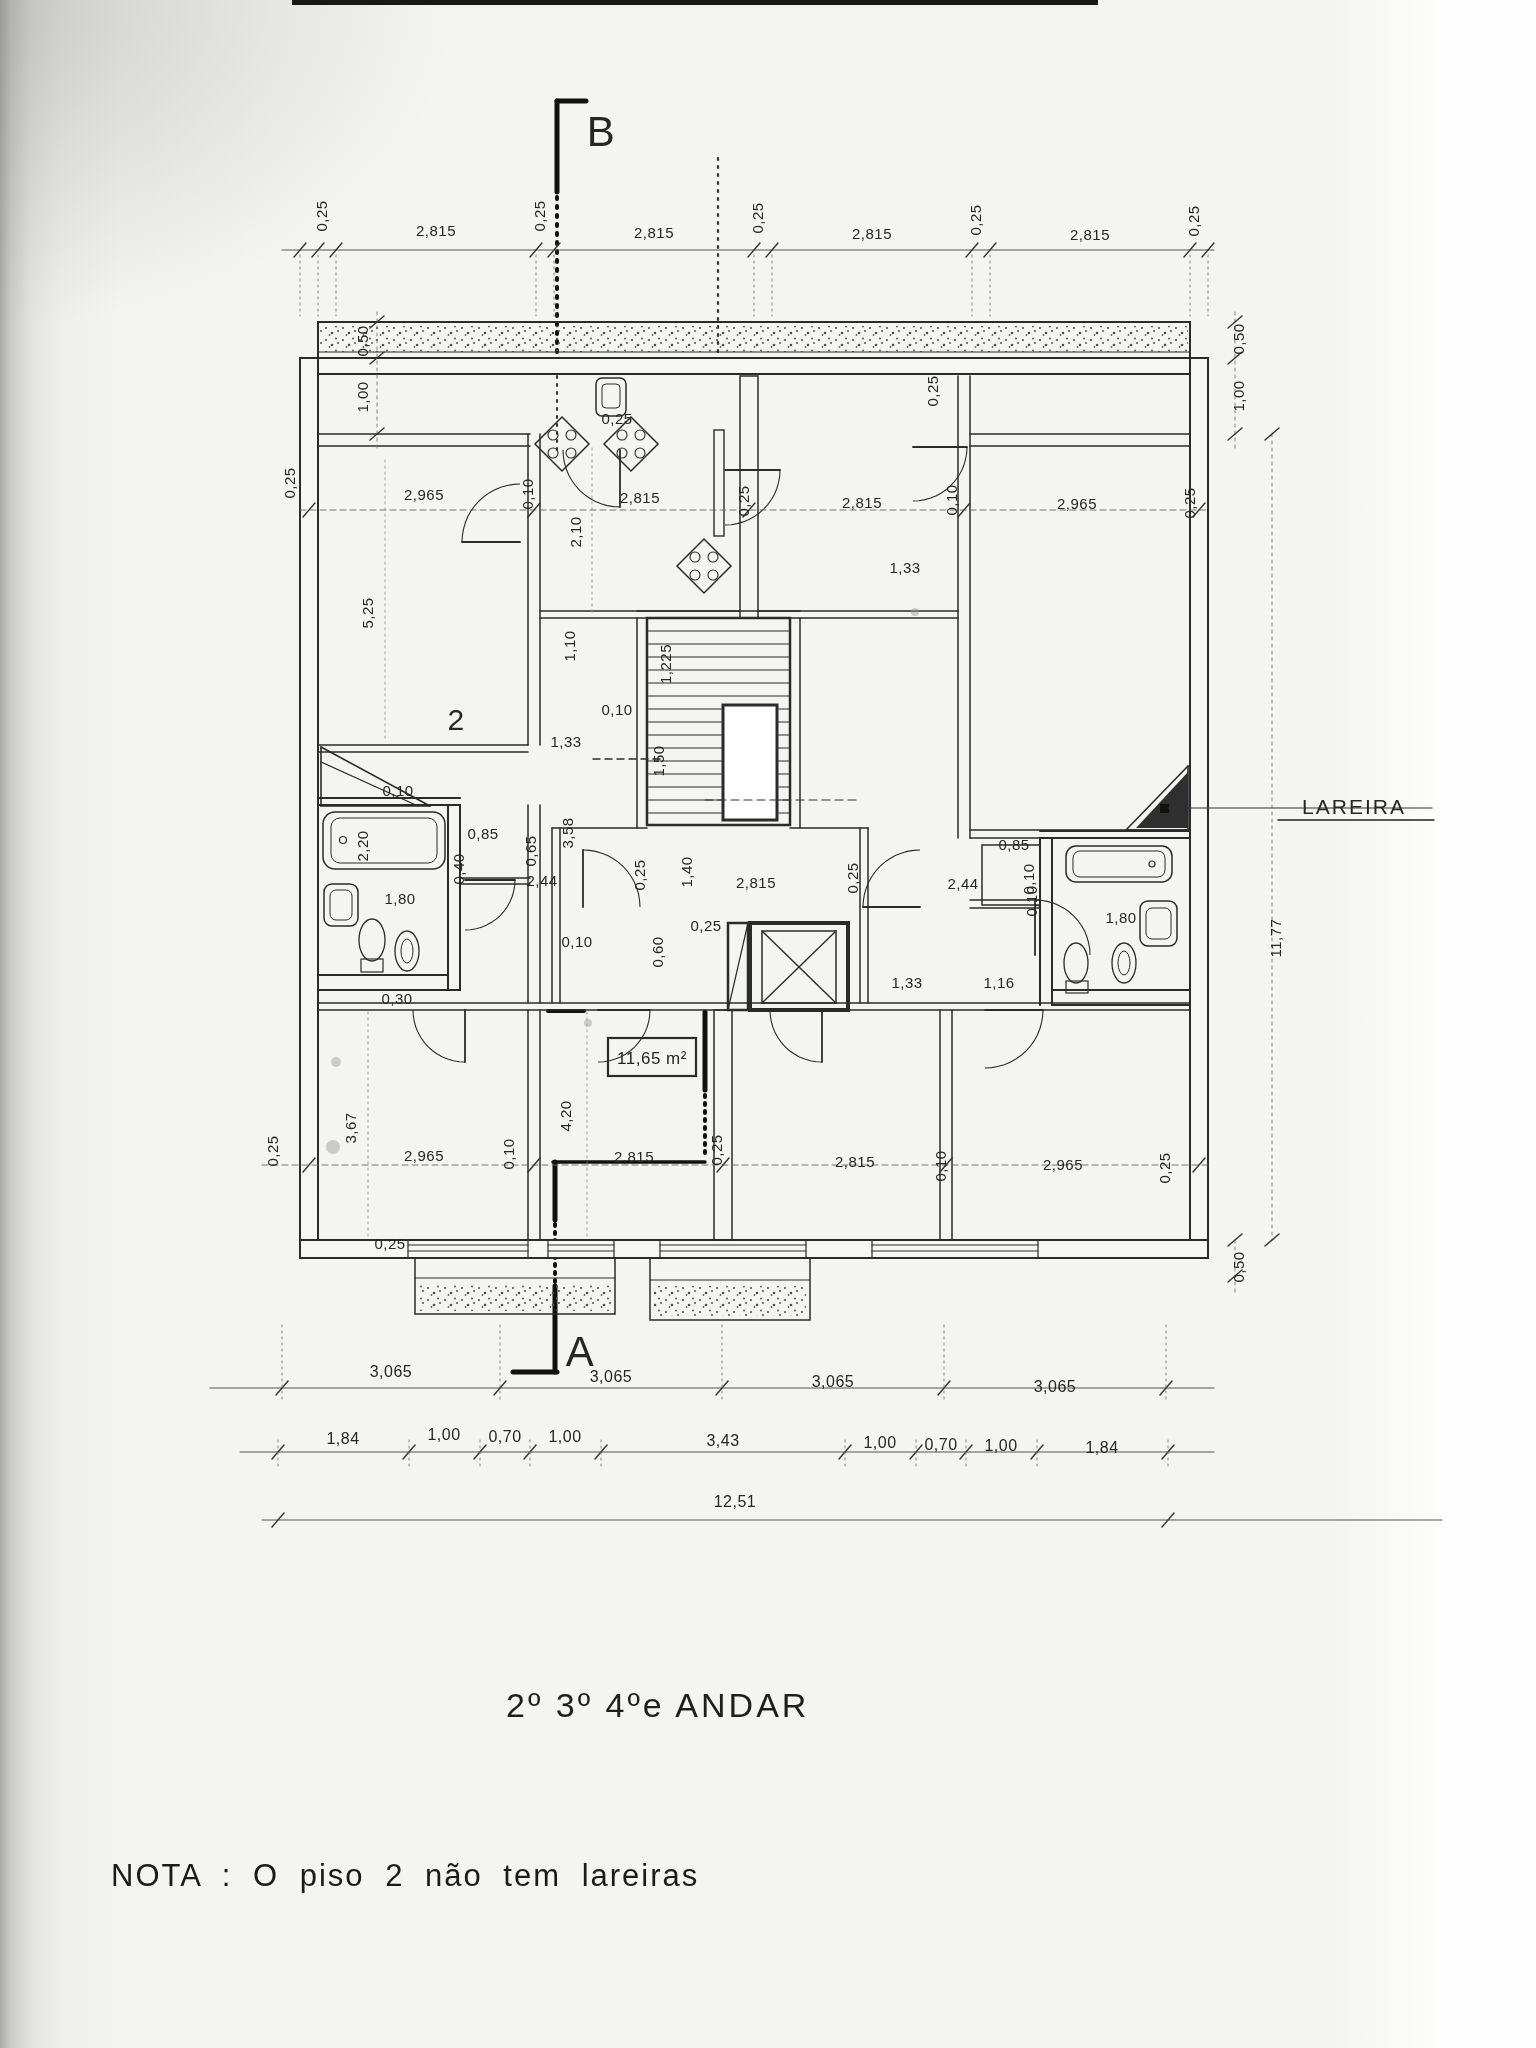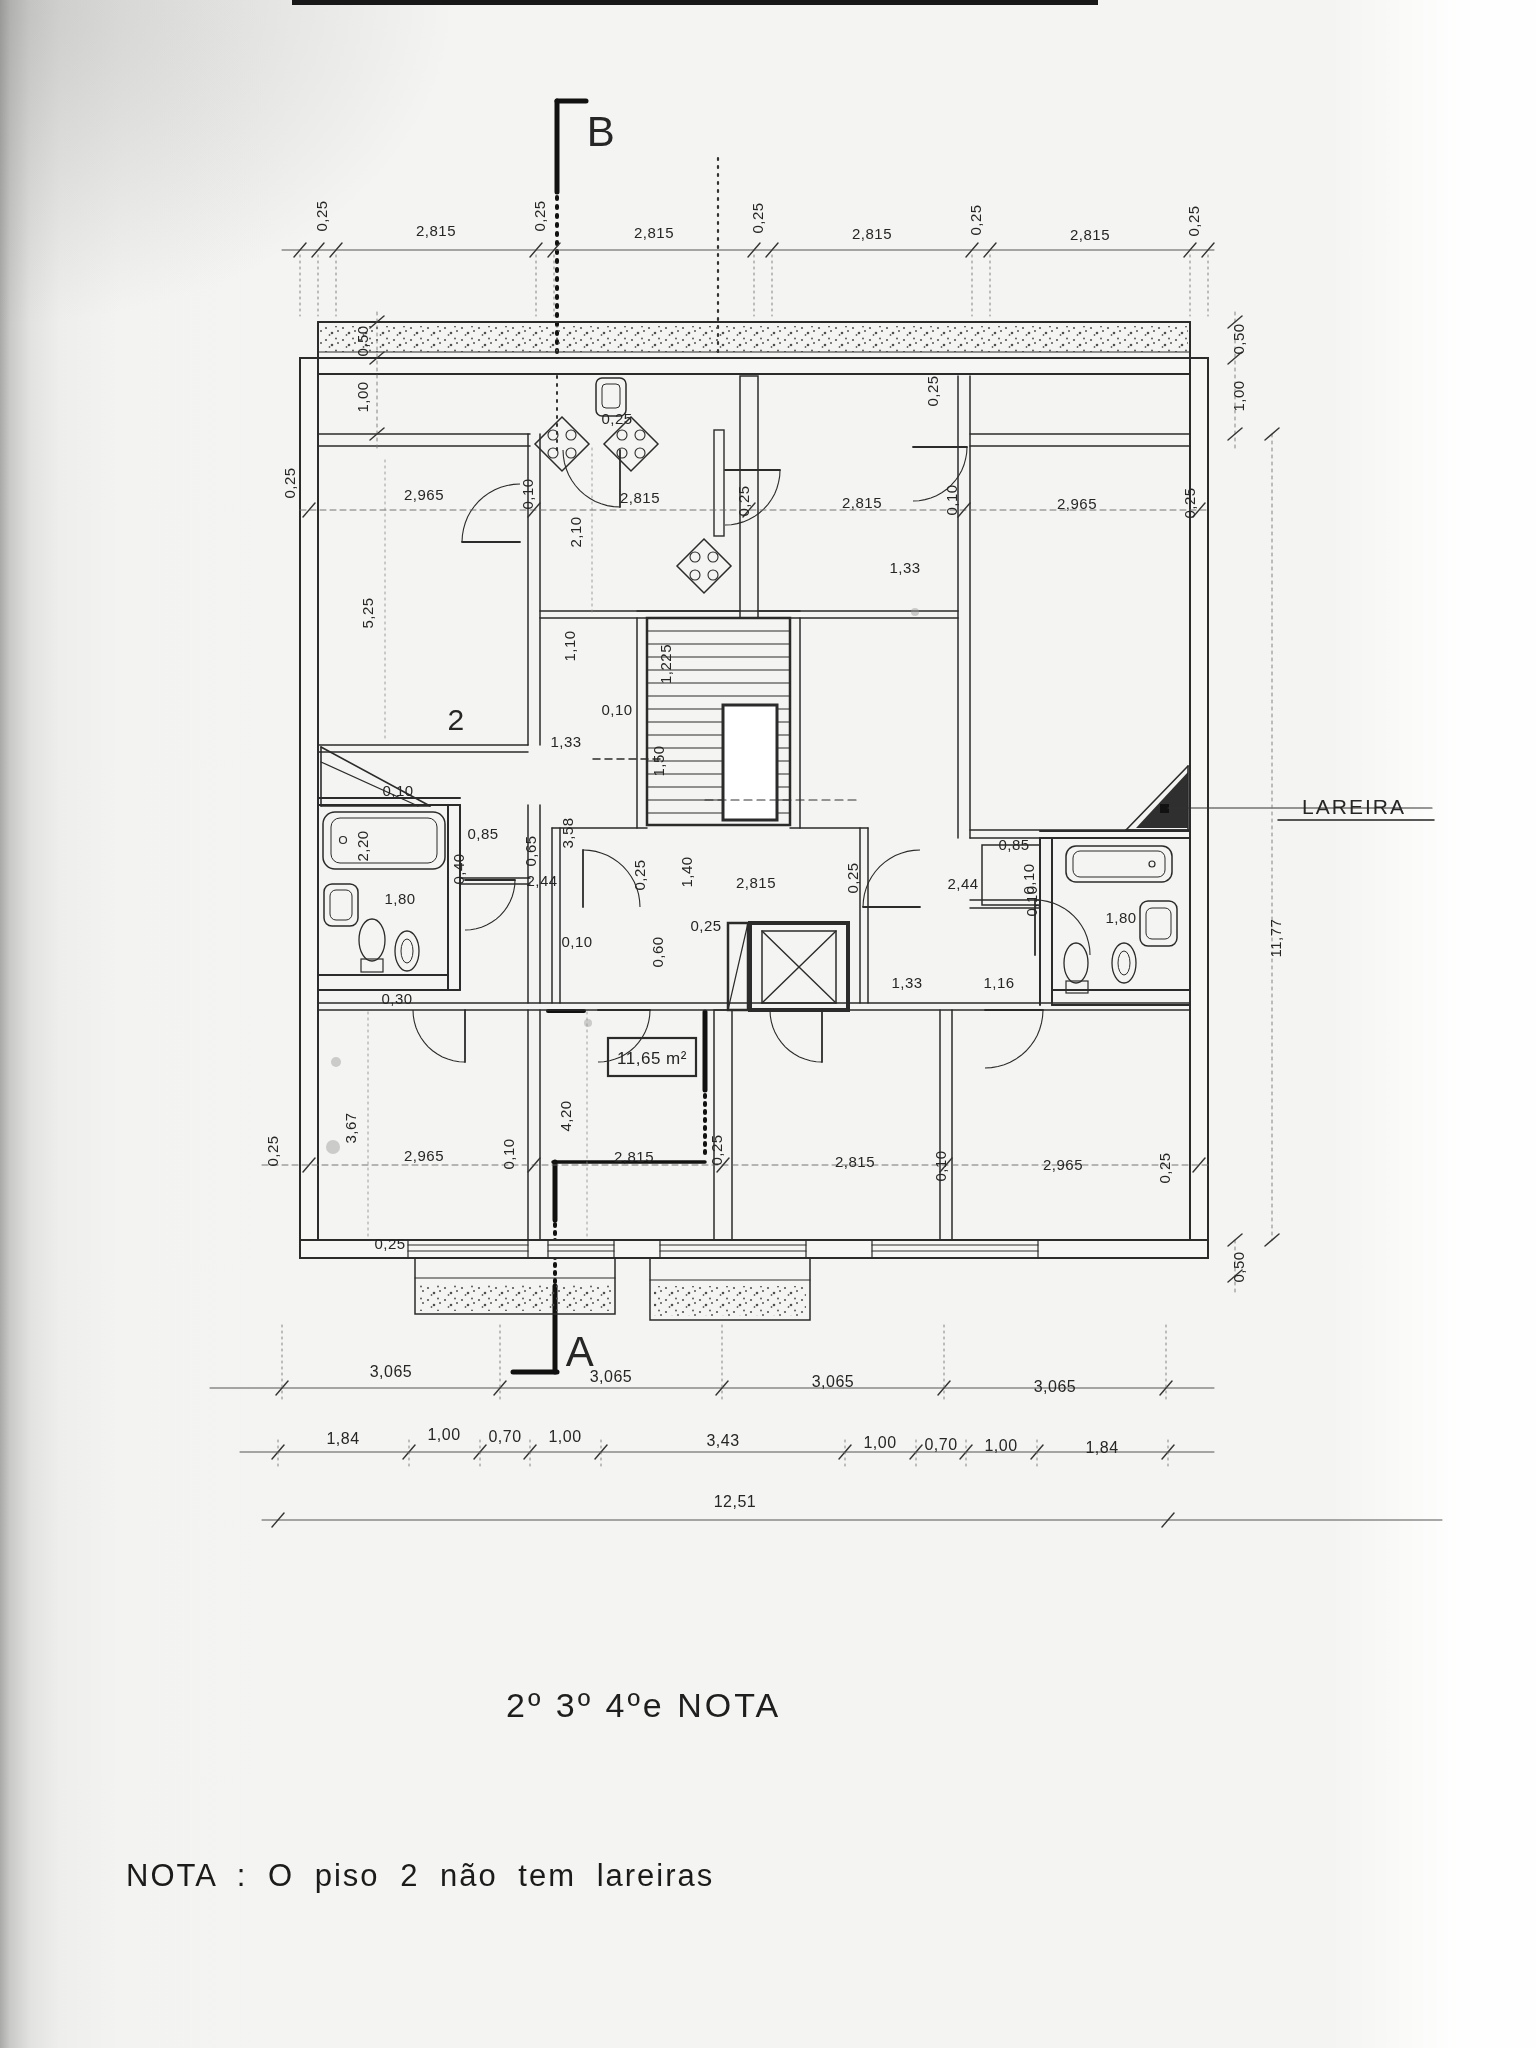--- a/index.html
+++ b/index.html
@@ -6,21 +6,21 @@
   .paper{position:absolute;left:0;top:0;width:1536px;height:2048px;
     background:
       linear-gradient(90deg, rgba(255,255,255,0) 1330px, rgba(255,255,255,.95) 1460px),
       radial-gradient(700px 500px at 0px 0px, rgba(110,110,108,.28), rgba(110,110,108,0) 65%),
       linear-gradient(90deg,#a9a9a7 0px,#c9c9c7 10px,#e2e2e0 30px,#eeeeec 60px,#f3f3f1 120px,#f4f4f2 300px,#f4f4f2 100%);}
   .topline{position:absolute;left:292px;top:0;width:806px;height:5px;background:#181818;}
   .drawing{position:absolute;left:0;top:0;}
   .plan-title{position:absolute;left:506px;top:1686px;width:340px;
     font-family:"Liberation Sans",sans-serif;font-size:34px;letter-spacing:3px;
     color:#1e1e1e;white-space:nowrap;}
-  .plan-note{position:absolute;left:126px;top:1858px;width:760px;
+  .plan-note{position:absolute;left:111px;top:1858px;width:760px;
     font-family:"Liberation Sans",sans-serif;font-size:31px;letter-spacing:2px;word-spacing:10px;
     color:#1b1b1b;white-space:nowrap;}
   svg text{font-family:"Liberation Sans",sans-serif;fill:#262626;}
 </style>
 </head>
 <body>
 
 <div class="paper">
   <div class="topline"></div>
 
@@ -406,15 +406,15 @@
         <text x="1102" y="1453" font-size="16" font-weight="normal" letter-spacing="0.5" text-anchor="middle" font-family="&quot;Liberation Sans&quot;,sans-serif">1,84</text>
         <text x="735" y="1507" font-size="16" font-weight="normal" letter-spacing="0.5" text-anchor="middle" font-family="&quot;Liberation Sans&quot;,sans-serif">12,51</text>
         <text x="601" y="146" font-size="42" font-weight="normal" letter-spacing="0.5" text-anchor="middle" font-family="&quot;Liberation Sans&quot;,sans-serif">B</text>
         <text x="580" y="1366" font-size="42" font-weight="normal" letter-spacing="0.5" text-anchor="middle" font-family="&quot;Liberation Sans&quot;,sans-serif">A</text>
         <text x="1354" y="814" font-size="21" font-weight="normal" letter-spacing="2" text-anchor="middle" font-family="&quot;Liberation Sans&quot;,sans-serif">LAREIRA</text>
         <text x="652" y="1064" font-size="17" font-weight="normal" letter-spacing="0.5" text-anchor="middle" font-family="&quot;Liberation Sans&quot;,sans-serif">11,65 m²</text>
         <text x="456" y="730" font-size="30" font-weight="normal" letter-spacing="0.5" text-anchor="middle" font-family="&quot;DejaVu Serif&quot;,serif">2</text>
       </g>
   </svg>
 
-  <div class="plan-title">2º 3º 4ºe NOTA</div>
+  <div class="plan-title">2º 3º 4ºe ANDAR</div>
   <div class="plan-note">NOTA : O piso 2 não tem lareiras</div>
 </div>
 
 </body></html>

